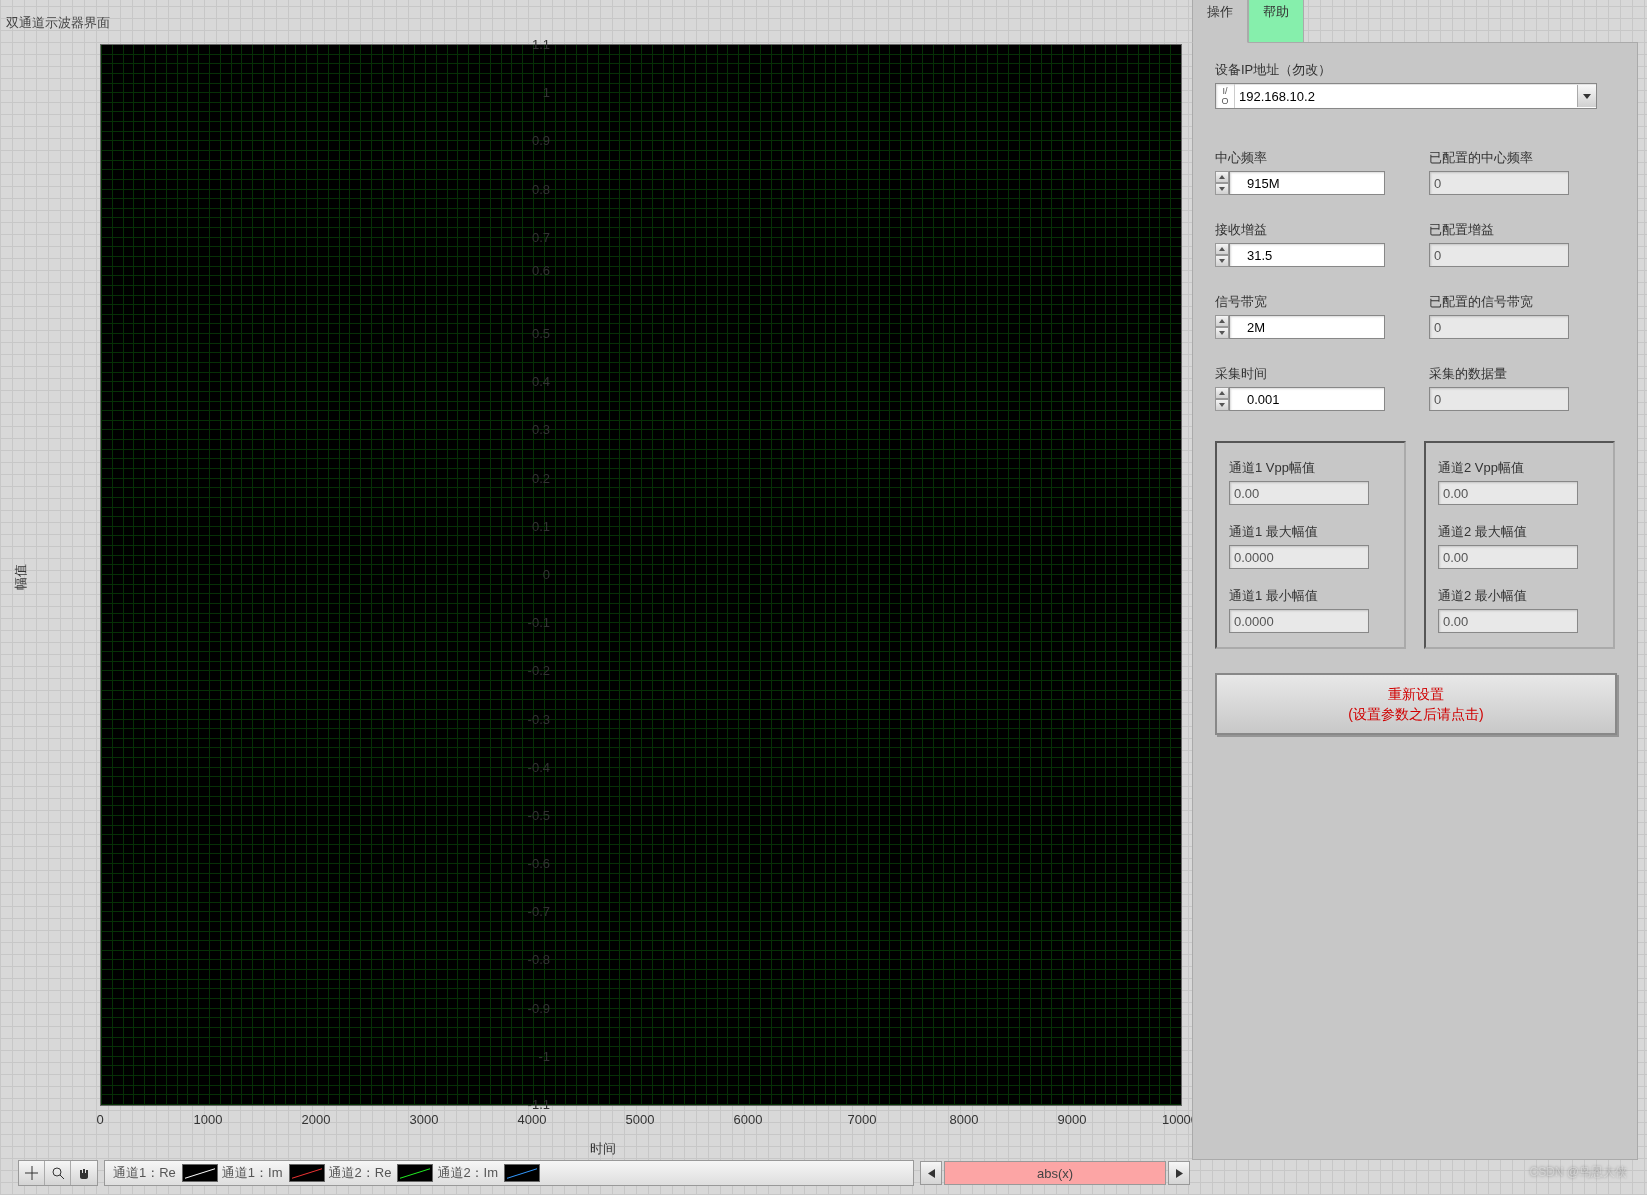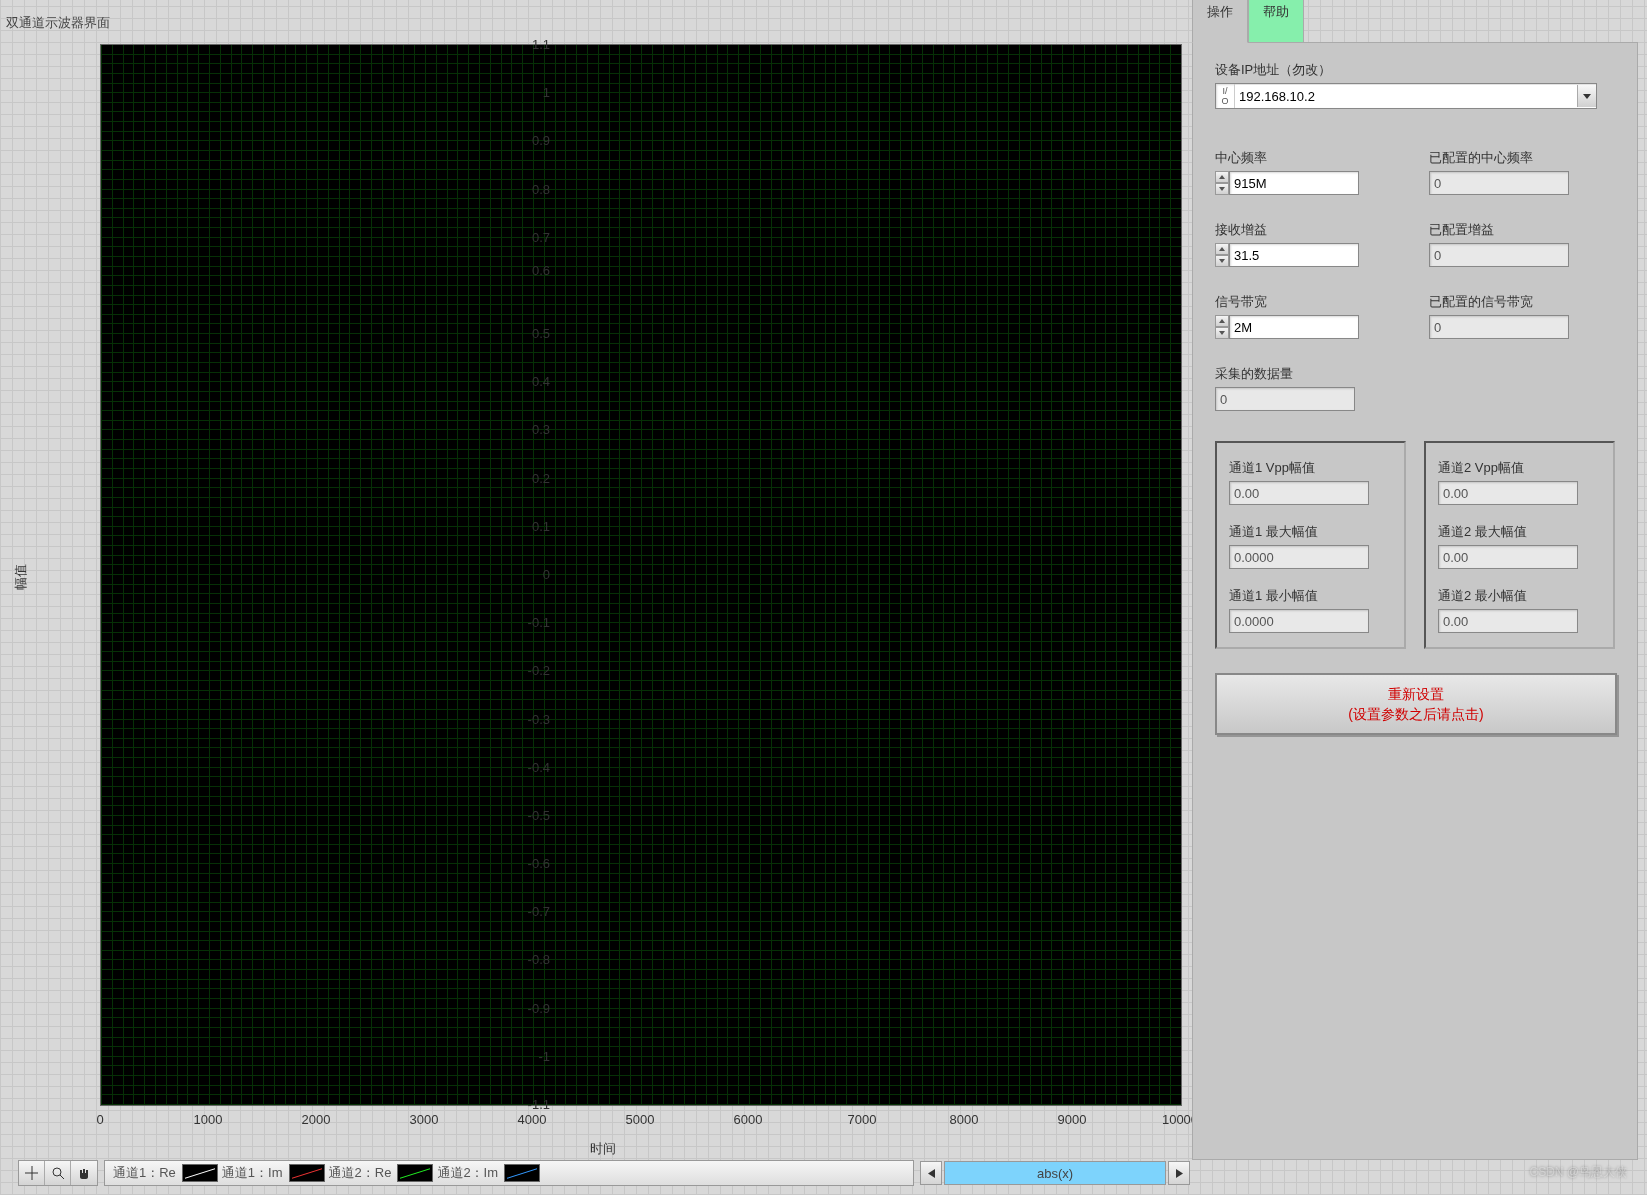--- a/index.html
+++ b/index.html
@@ -39,21 +39,21 @@
   .ip-row{display:flex;align-items:center;border:1px solid #888;background:#fff;height:24px;width:380px;box-shadow:inset 1px 1px 2px rgba(0,0,0,.15);}
   .ip-io{width:18px;text-align:center;font-size:9px;color:#555;border-right:1px solid #ccc;line-height:10px;padding:2px 0;}
   .ip-input{flex:1;border:none;outline:none;font-size:13px;padding:0 4px;height:22px;}
   .ip-dd{width:18px;height:22px;background:linear-gradient(#f8f8f8,#d0d0d0);border-left:1px solid #aaa;display:flex;align-items:center;justify-content:center;}
   .ip-dd svg{display:block;}
   .param-grid{display:grid;grid-template-columns:190px 190px;column-gap:24px;row-gap:26px;margin-top:40px;}
   .numctl{display:flex;align-items:center;}
   .spin{width:14px;height:24px;display:flex;flex-direction:column;margin-right:0;}
   .spin button{flex:1;padding:0;border:1px solid #999;background:linear-gradient(#f4f4f4,#d0d0d0);cursor:pointer;display:flex;align-items:center;justify-content:center;}
   .spin button svg{display:block;}
-  .numbox{width:120px;height:22px;border:1px solid #888;background:#fff;box-shadow:inset 1px 1px 2px rgba(0,0,0,.15);padding:0 4px;font-size:13px;outline:none;}
+  .numbox{width:120px;height:22px;border:1px solid #888;background:#fff;box-shadow:inset 1px 1px 2px rgba(0,0,0,.15);padding:0 17px;font-size:13px;outline:none;}
   .readbox{width:130px;height:22px;border:1px solid #888;background:#e8e8e8;box-shadow:inset 1px 1px 2px rgba(0,0,0,.15);padding:0 4px;font-size:13px;color:#555;display:flex;align-items:center;}
   .chan-row{display:flex;gap:18px;margin-top:30px;}
   .chan-box{flex:1;border:2px inset #aaa;background:#c7c7c7;padding:10px 12px 14px;}
   .chan-box .lbl{margin-top:6px;}
   .chan-box .readbox{width:130px;background:#e8e8e8;}
   .big-btn{width:398px;height:58px;margin-top:24px;border:2px solid #888;background:linear-gradient(#e8e8e8,#c8c8c8);box-shadow:2px 2px 0 rgba(0,0,0,.25);display:flex;flex-direction:column;align-items:center;justify-content:center;cursor:pointer;}
   .big-btn span{color:#d00000;font-size:14px;line-height:20px;}
   
   .toolbar{position:absolute;left:18px;top:1160px;width:1172px;height:26px;display:flex;align-items:center;gap:0;}
   .tool-btns{display:flex;border:1px solid #999;background:linear-gradient(#f6f6f6,#d4d4d4);}
@@ -61,21 +61,21 @@
   .tool-btns button:last-child{border-right:none;}
   .legend{flex:1;margin:0 6px;border:1px solid #999;background:linear-gradient(#f6f6f6,#dedede);height:24px;display:flex;align-items:center;padding:0 8px;gap:4px;overflow:hidden;}
   .legend-item{display:flex;align-items:center;gap:6px;font-size:13px;color:#555;}
   .swatch{width:34px;height:16px;background:#000;border:1px solid #666;position:relative;}
   .swatch.l-white::after{content:"";position:absolute;left:2px;right:2px;top:50%;height:0;border-top:1px solid #fff;transform:skewY(-18deg);}
   .swatch.l-red::after{content:"";position:absolute;left:2px;right:2px;top:50%;height:0;border-top:1px solid #e33;transform:skewY(-18deg);}
   .swatch.l-green::after{content:"";position:absolute;left:2px;right:2px;top:50%;height:0;border-top:1px solid #2e2;transform:skewY(-18deg);}
   .swatch.l-blue::after{content:"";position:absolute;left:2px;right:2px;top:50%;height:0;border-top:1px solid #39f;transform:skewY(-18deg);}
   .pager{display:flex;align-items:center;gap:0;height:24px;}
   .pager button{width:22px;height:24px;border:1px solid #999;background:linear-gradient(#f6f6f6,#d4d4d4);cursor:pointer;display:flex;align-items:center;justify-content:center;}
-  .pager .disp{width:220px;height:22px;border:1px solid #999;background:#7dd3fc;display:flex;align-items:center;justify-content:center;font-size:13px;color:#444;margin:0 2px;}
+  .pager .disp{width:220px;height:22px;border:1px solid #999;background:#fca5a5;display:flex;align-items:center;justify-content:center;font-size:13px;color:#444;margin:0 2px;}
 </style>
 </head>
 <body>
 
 <div class="window-title">双通道示波器界面</div>
 
 <div class="ylabel">幅值</div>
 <div class="xlabel">时间</div>
 
 <div class="plot">
@@ -204,20 +204,38 @@
           </div>
           <input class="numbox" value="2M" style="">
         </div>
       </div>
       <div>
         <span class="lbl">已配置的信号带宽</span>
         <div class="readbox">0</div>
       </div>
 
       <div>
+        <span class="lbl">采集时间</span>
+        <div class="numctl">
+          <div class="spin">
+            <button>
+                <svg width="6" height="4">
+                  <polygon points="3,0 6,4 0,4" fill="#555"></polygon>
+                </svg>
+              </button>
+            <button>
+                <svg width="6" height="4">
+                  <polygon points="0,0 6,0 3,4" fill="#555"></polygon>
+                </svg>
+              </button>
+          </div>
+          <input class="numbox" value="0.001" style="">
+        </div>
+      </div>
+      <div>
         <span class="lbl">采集的数据量</span>
         <div class="readbox">0</div>
       </div>
     </div>
 
     <div class="chan-row">
       <div class="chan-box">
         <span class="lbl">通道1 Vpp幅值</span>
         <div class="readbox">0.00</div>
         <span class="lbl" style="margin-top:18px">通道1 最大幅值</span>

